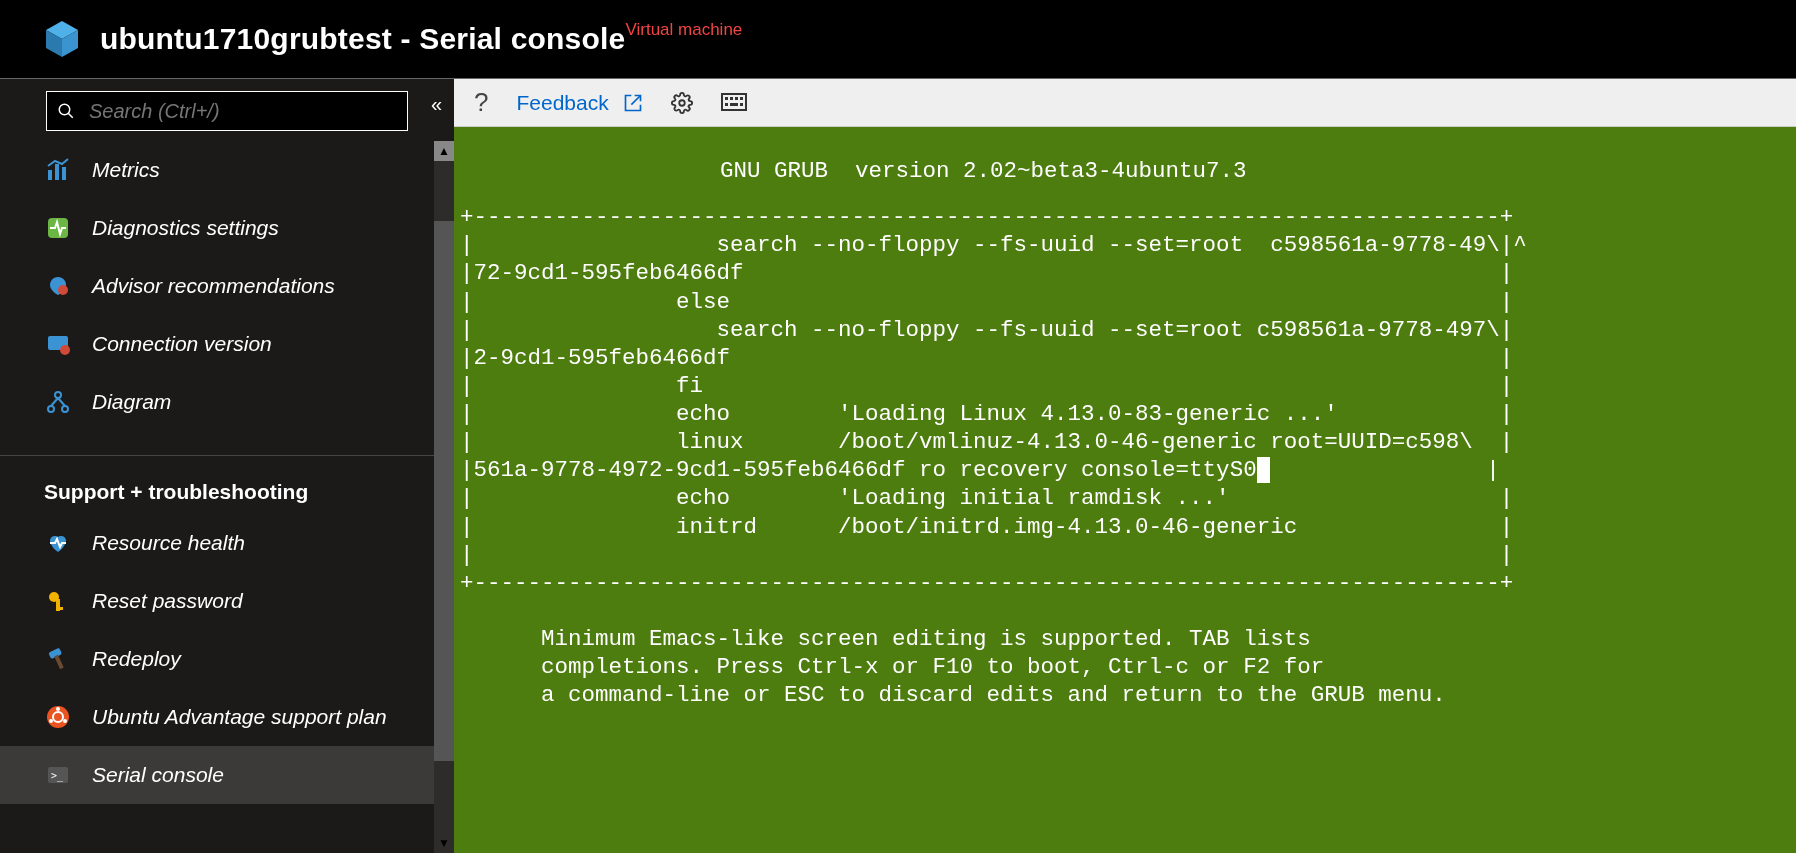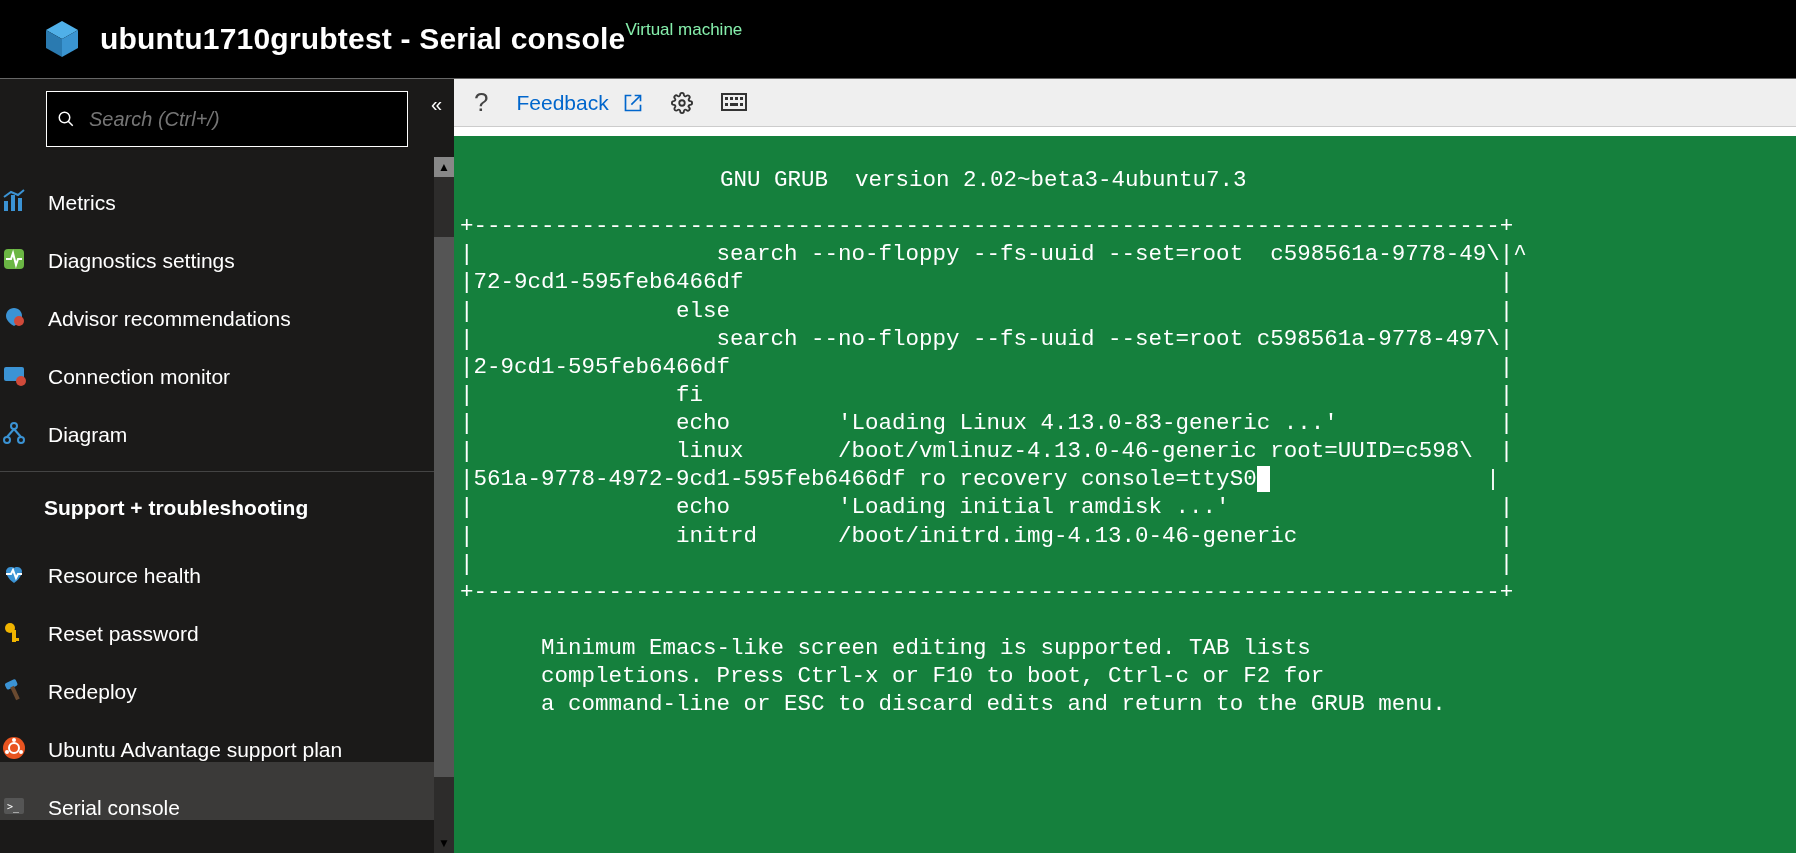--- a/index.html
+++ b/index.html
@@ -3,40 +3,40 @@
 <meta charset="utf-8">
 <style>
   * { box-sizing: border-box; margin: 0; padding: 0; }
   html, body { width: 1796px; height: 853px; font-family: "Segoe UI", Arial, sans-serif; background: #fff; overflow: hidden; }
   .header {
     background: #000; color: #fff; height: 78px; display: flex; align-items: center; padding-left: 42px;
   }
   .header .cube { width: 40px; height: 40px; margin-right: 18px; display:flex;align-items:center;justify-content:center; }
   .header .titleblock { display:flex; flex-direction:row; }
   .header h1 { font-size: 30px; font-weight: 600; letter-spacing:0.2px; }
-  .header .subtitle { font-size: 17px; color: #86efac; margin-top:-2px; }
+  .header .subtitle { font-size: 17px; color: #ef4444; margin-top:-2px; }
   .body { display:flex; height: calc(853px - 78px); border-top:1px solid #666; }
   .sidebar {
     width: 454px; background: #1b1a19; color: #fff; position:relative; display:flex; flex-direction:column;
   }
   .searchwrap { padding: 12px 46px 10px 46px; position:relative; }
   .searchbox {
-    width: 100%; height: 56px; background: #000; border: 1px solid #fff; display:flex; align-items:center; padding: 0 10px;
+    width: 100%; height: 40px; background: #000; border: 1px solid #fff; display:flex; align-items:center; padding: 0 10px;
   }
   .searchbox .sicon { color:#fff; margin-right:14px; font-size:18px; display:flex; }
   .searchbox input {
     background: transparent; border: none; outline: none; color: #2f9e44; font-style: italic; font-size: 20px; width:100%;
     font-family: "Segoe UI", Arial, sans-serif;
   }
   .collapse-caret {
     position:absolute; right: 12px; top: 14px; color:#fff; font-size:20px;
   }
   .navlist { flex:1; overflow:hidden; position:relative; }
   .navitem {
-    display:flex; align-items:flex-end; height: 58px; font-size: 21px; cursor:pointer;
+    display:flex; align-items:center; height: 58px; padding-left: 44px; font-size: 21px; cursor:pointer;font-style:italic;
   }
   .navitem.active { background: #3b3a39; }
   .navicon { width: 28px; height: 28px; margin-right: 20px; display:flex; align-items:center; justify-content:center; }
   .section-header {
     padding: 24px 0 10px 44px; font-size: 21px; font-weight:600; color:#fff;
     border-top: 1px solid #444; margin-top:24px;
   }
   .scrollbar {
     position:absolute; right:0; top:0; width:20px; height:100%; background:#2d2c2b;
   }
@@ -50,22 +50,22 @@
   .scrollbar .down { bottom:0; }
   .main { flex:1; display:flex; flex-direction:column; }
   .toolbar {
     height: 48px; background:#efefef; display:flex; align-items:center; padding-left:20px; gap:28px; font-size:21px;
     border-bottom:1px solid #ccc;
   }
   .toolbar .help { color:#444; font-size:26px; }
   .toolbar .feedback { color:#0066cc; display:flex; align-items:center; gap:14px; }
   .toolbar .gear, .toolbar .kbd { color:#333; font-size:22px; display:flex; }
   .terminal {
-    flex:1; background:#15803d; color:#fff; font-family: "Consolas","Courier New",monospace; font-size:22.5px;
-    line-height:1.25; padding: 30px 6px 13px 6px; white-space:pre; overflow:hidden; letter-spacing:0px;margin-top:9px;
+    flex:1; background:#4d7c0f; color:#fff; font-family: "Consolas","Courier New",monospace; font-size:22.5px;
+    line-height:1.25; padding: 30px 6px 13px 6px; white-space:pre; overflow:hidden; letter-spacing:0px;
   }
   .terminal .cursor { background:#fff; color:#000; }
   .grubtitle { text-align:left; padding-left:260px; margin-bottom:18px; }
 </style>
 </head>
 <body>
 
 <div class="header">
   <span class="cube">
     <svg width="40" height="40" viewBox="0 0 40 40">
@@ -129,21 +129,21 @@
         <span>Advisor recommendations</span>
       </div>
 
       <div class="navitem">
         <span class="navicon">
           <svg width="24" height="24" viewBox="0 0 24 24">
               <rect x="2" y="4" width="20" height="14" rx="2" fill="#3b93d4"></rect>
               <circle cx="19" cy="18" r="5" fill="#d04a3a"></circle>
             </svg>
         </span>
-        <span>Connection monitor</span>
+        <span>Connection version</span>
       </div>
 
       <div class="navitem">
         <span class="navicon">
           <svg width="24" height="24" viewBox="0 0 24 24" fill="none" stroke="#3b93d4" stroke-width="2">
               <circle cx="12" cy="5" r="3"></circle>
               <circle cx="5" cy="19" r="3"></circle>
               <circle cx="19" cy="19" r="3"></circle>
               <line x1="12" y1="8" x2="5" y2="16"></line>
               <line x1="12" y1="8" x2="19" y2="16"></line>

